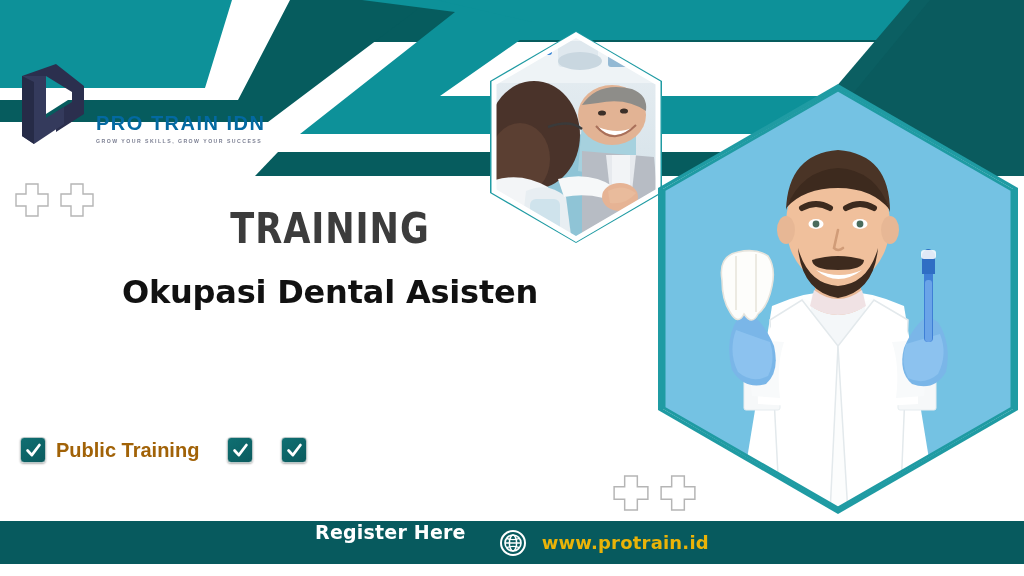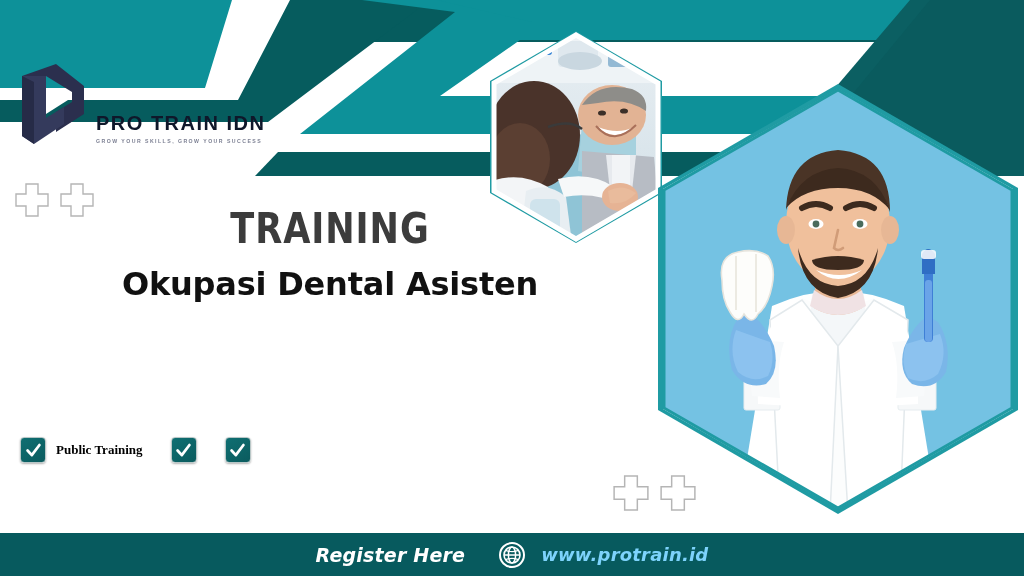--- a/index.html
+++ b/index.html
@@ -22,21 +22,21 @@
   .bands { position:absolute; inset:0; width:1024px; height:576px; pointer-events:none; }
 
   
   .logo-block {
     position:absolute; left:16px; top:62px;
     display:flex; align-items:flex-end; gap:6px;
   }
   .logo-mark { width:74px; height:92px; flex:none; }
   .logo-text-wrap { padding-bottom:10px; }
   .logo-name {
-    font-size:20px; font-weight:bold; color:#0f172a;
+    font-size:20px; font-weight:bold; color:#0369a1;
     letter-spacing:1.5px; line-height:1; white-space:nowrap;
   }
   .logo-tagline {
     font-size:5.2px; color:#7b7f92; letter-spacing:1.45px;
     margin-top:5px; white-space:nowrap; font-weight:bold;
   }
 
   
   .cross-group { position:absolute; display:flex; gap:9px; }
   .cross-group.left { left:14px; top:182px; }
@@ -48,72 +48,71 @@
     text-align:center;
   }
   .training-word {
     font-size:42px; font-weight:bold; color:#3c3c3c;
     letter-spacing:1px; line-height:1;
     font-family:"DejaVu Sans", sans-serif;
     font-stretch:condensed;
     transform:scaleX(0.93);
   }
   .course-title {
-    margin-top:12px;
+    margin-top:20px;
     font-size:32px; font-weight:bold; color:#111111;
     line-height:1.38; letter-spacing:-0.2px;
     font-family:"DejaVu Sans", sans-serif;
   }
 
   
   .check-row {
     position:absolute; left:20px; top:437px;
     display:flex; align-items:center; gap:28px;
   }
   .check-item { display:flex; align-items:center; gap:10px; }
   .check-box {
     width:26px; height:26px; border-radius:4px; flex:none;
     background:linear-gradient(145deg,#0f6f72,#0b5b5e);
     border:1px solid #b9c7c7;
     box-shadow:0 1px 2px rgba(0,0,0,.3);
     display:flex; align-items:center; justify-content:center;
   }
   .check-label {
-    font-size:13px; font-weight:bold; color:#000000;
+    font-size:20px; font-weight:bold; color:#a16207;
     white-space:nowrap;
-    font-family:Liberation Serif, serif;
+    font-family:Liberation Sans, sans-serif;
   }
 
   
   .hex-photo {
     position:absolute; left:486px; top:31px;
     width:180px; height:212px;
   }
   .hex-big {
     position:absolute; left:652px; top:84px;
     width:372px; height:430px;
   }
 
   
   .footer {
-    position:absolute; left:0; bottom:0;
+    position:absolute; left:0; bottom:12px;
     width:1024px; height:43px;
     background:#075a5e;
-    display:flex; align-items:center; justify-content:center;
+    display:flex; justify-content:center;
     gap:34px;
-    font-style:italic;
   }
   .footer-register {
     font-size:19px; font-weight:bold; color:#ffffff;
     letter-spacing:.2px;
     font-family:"DejaVu Sans", sans-serif;
   }
   .footer-site-group { display:flex; align-items:center; gap:16px; }
   .footer-url {
-    font-size:18px; font-weight:bold; color:#7dd3fc;
+    font-size:18px; font-weight:bold; color:#eab308;
     letter-spacing:.2px;
     font-family:"DejaVu Sans", sans-serif;
   }
   .globe-icon { width:26px; height:26px; flex:none; }
 </style>
 </head>
 <body>
 
 <div class="banner">
 

